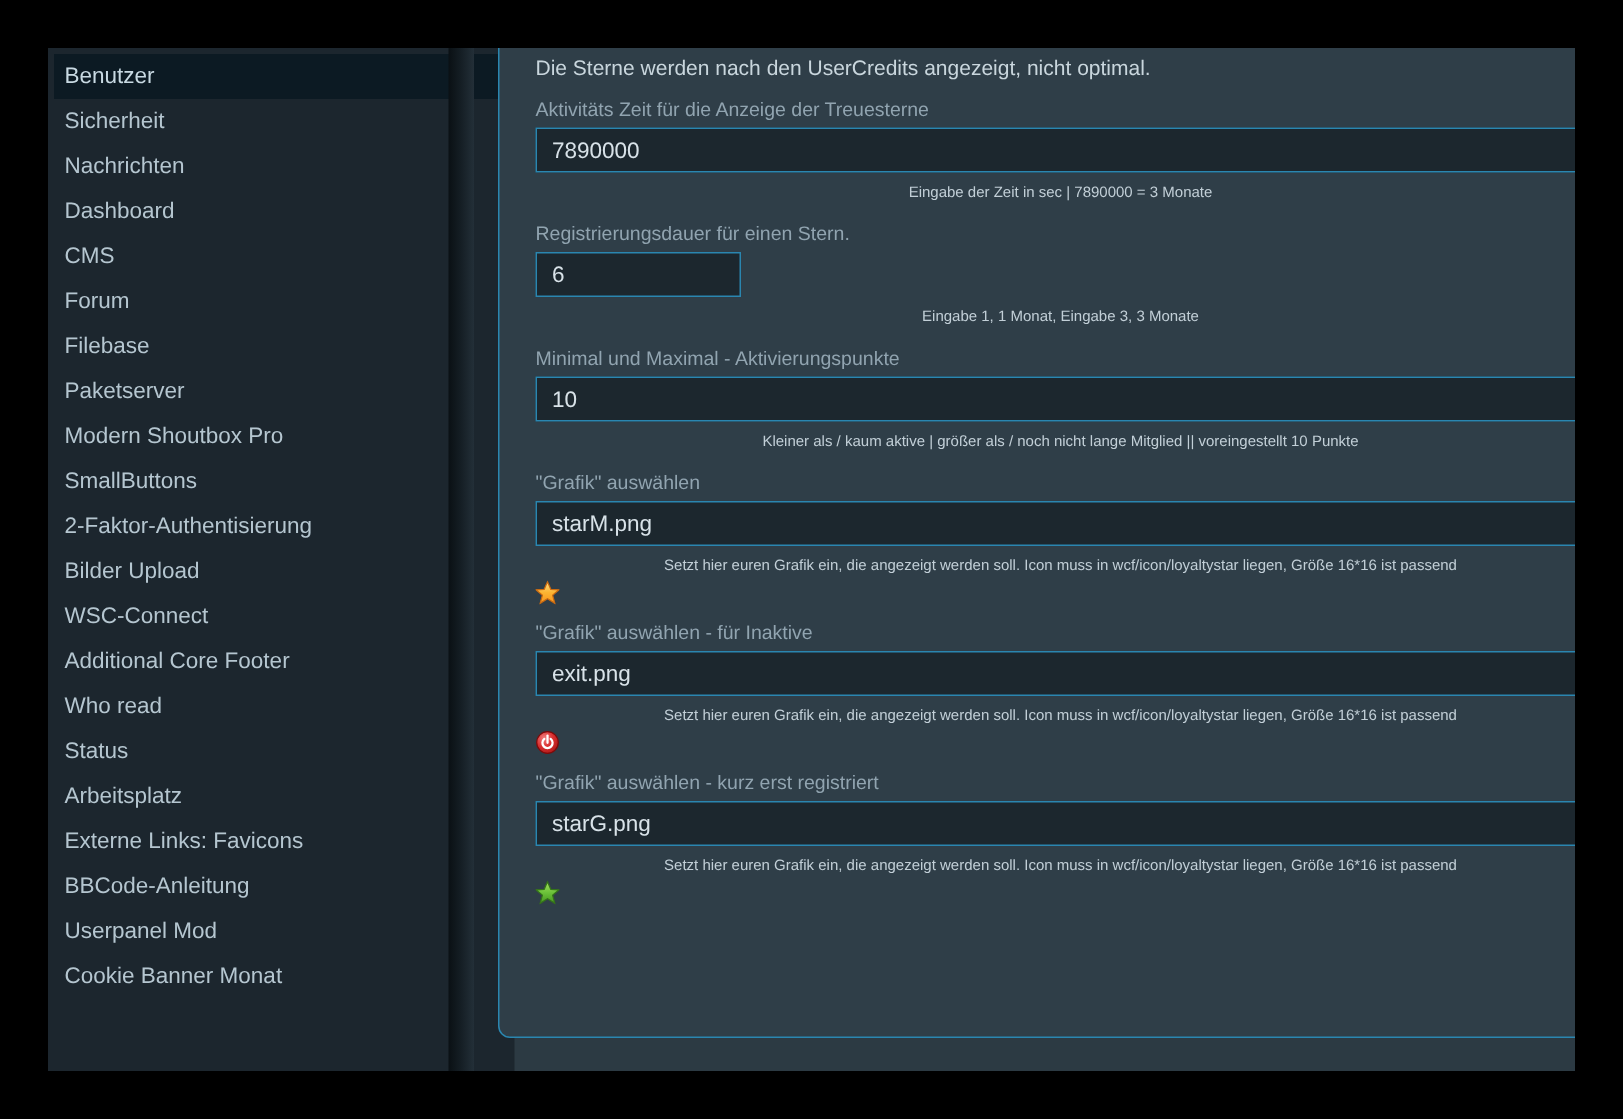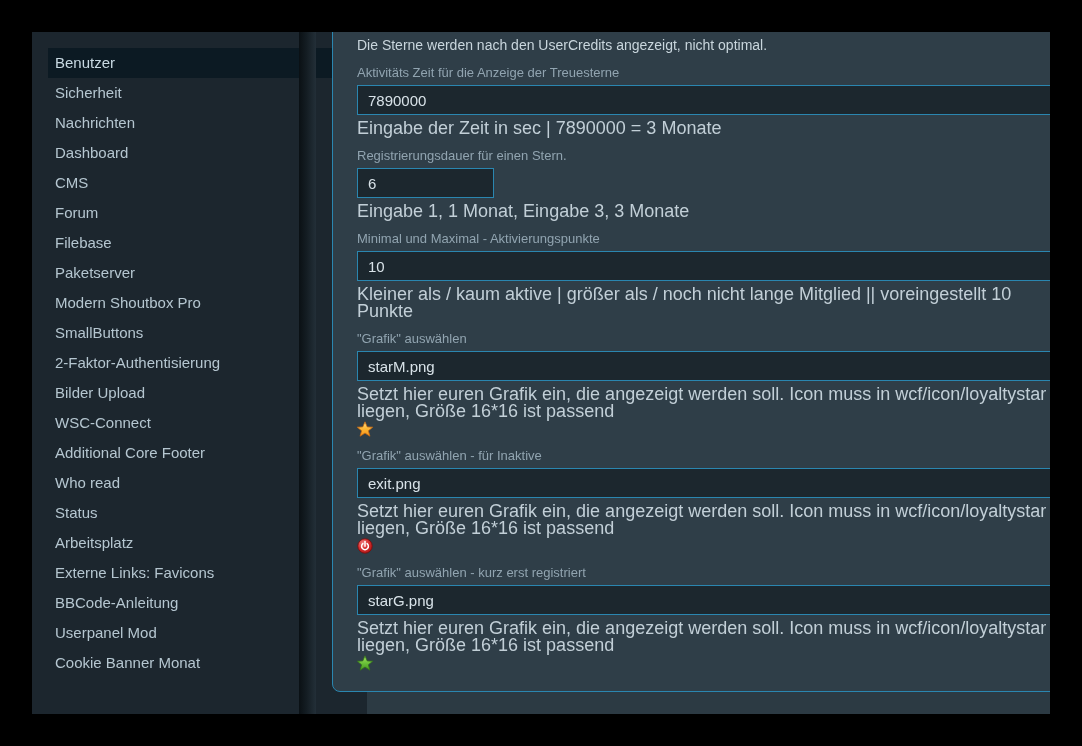--- a/index.html
+++ b/index.html
@@ -7,21 +7,21 @@
     width:1082px;height:746px;position:relative;overflow:hidden;
     font-family:"Liberation Sans","DejaVu Sans",sans-serif;
   }
   .page{
     position:absolute;left:32px;top:32px;width:1018px;height:682px;
     background:#2c3a43;overflow:hidden;
   }
   
   .sidebar{
     position:absolute;left:0;top:0;width:303px;height:682px;
-    background:#1c262e;margin:0;padding:16px;list-style:none;
+    background:#1c262e;margin:0;padding:4px;list-style:none;
   }
   .sidebar li{
     height:30px;line-height:30px;padding-left:7px;
     font-size:15px;color:#b5c6d0;white-space:nowrap;overflow:hidden;
     cursor:pointer;
   }
   .sidebar li.active{background:#0c1a23;color:#c8d9e2;}
   .side-gap{
     position:absolute;left:267px;top:0;width:17px;height:682px;
     background:linear-gradient(to right,#0a1014 0%,#141d23 45%,#232f38 100%);
@@ -40,21 +40,21 @@
   }
   .field-input{
     display:block;margin:3px 0 0 0;height:30px;box-sizing:border-box;
     background:#1c272e;border:1px solid #2a86b0;border-radius:0;
     color:#d8e2e8;font-size:15px;padding:12px 10px;outline:none;
     font-family:"Liberation Sans","DejaVu Sans",sans-serif;
   }
   .field-input.full{width:100%;}
   .field-input.small{width:137px;}
   .field-help{
-    font-size:18px;line-height:17px;color:#c2cfd7;margin:5px 0 0 0;
+    font-size:10px;line-height:17px;color:#c2cfd7;margin:5px 0 0 0;text-align:center;
   }
   .field-icon{
     display:block;width:16px;height:16px;margin:1px 0 0 0;
   }
 </style>
 </head>
 <body>
 
 <div class="page">
 

